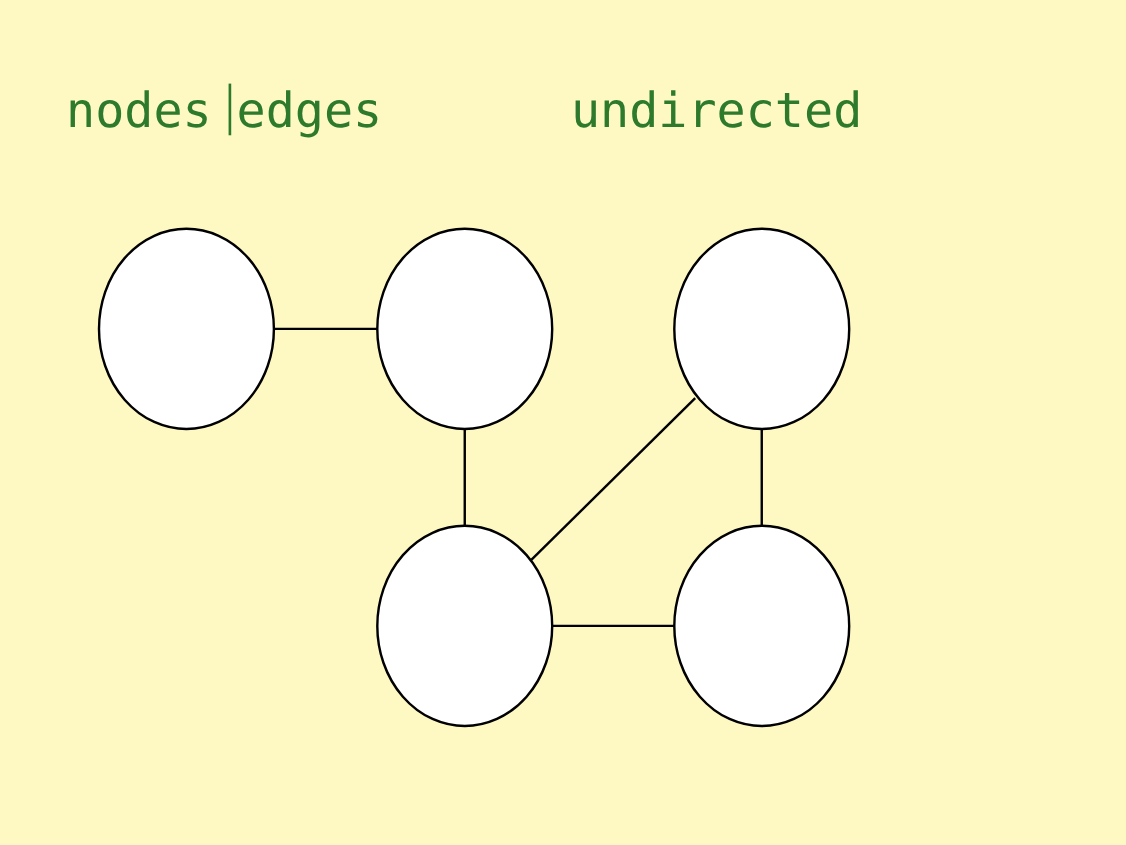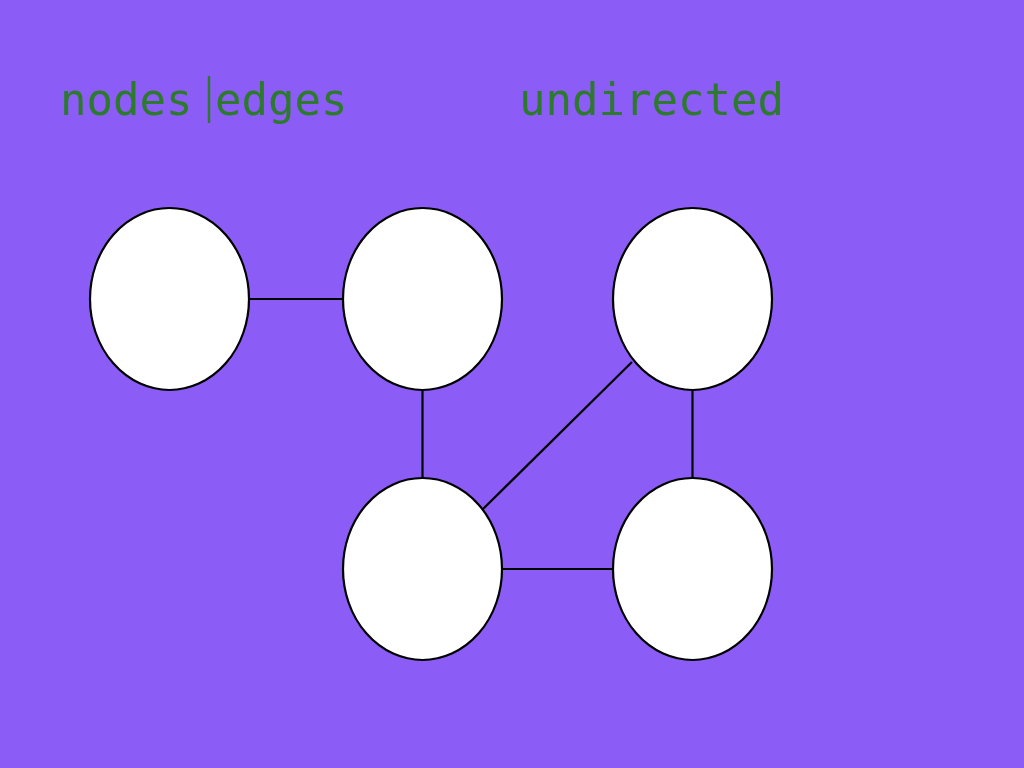--- a/index.html
+++ b/index.html
@@ -8,21 +8,21 @@
     padding: 0;
     background: #ffffff;
   }
   body {
     font-family: "DejaVu Sans Mono", monospace;
   }
   #canvas {
     position: relative;
     width: 1024px;
     height: 768px;
-    background: #8b5cf6;
+    background: #fef9c3;
     overflow: hidden;
   }
   #scene {
     position: absolute;
     top: 0;
     left: 0;
     width: 1024px;
     height: 768px;
     display: block;
   }

